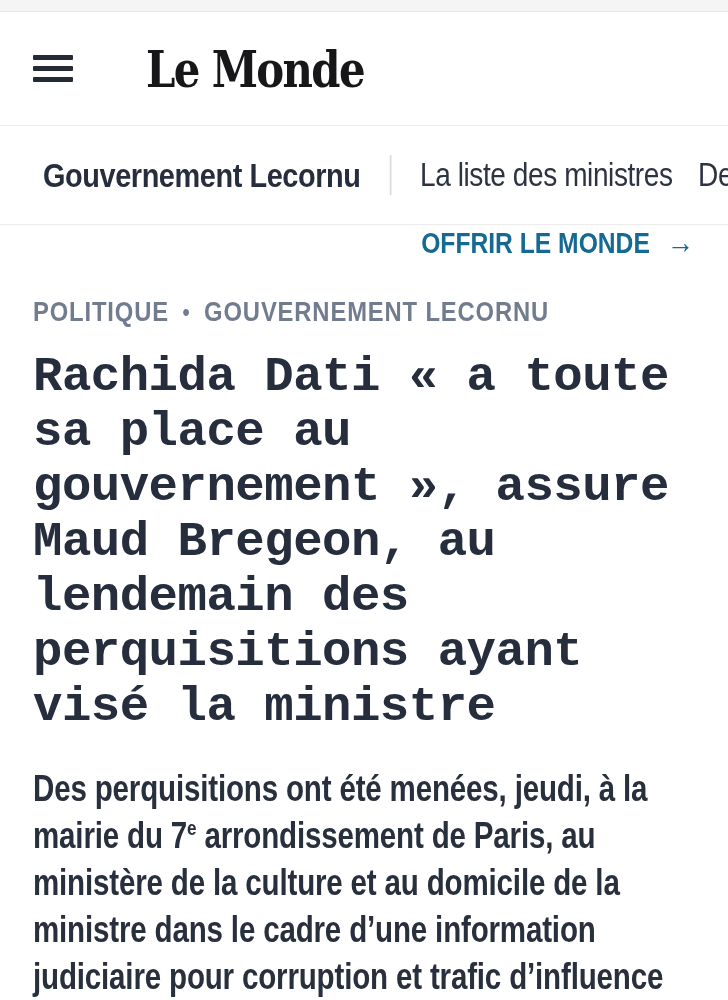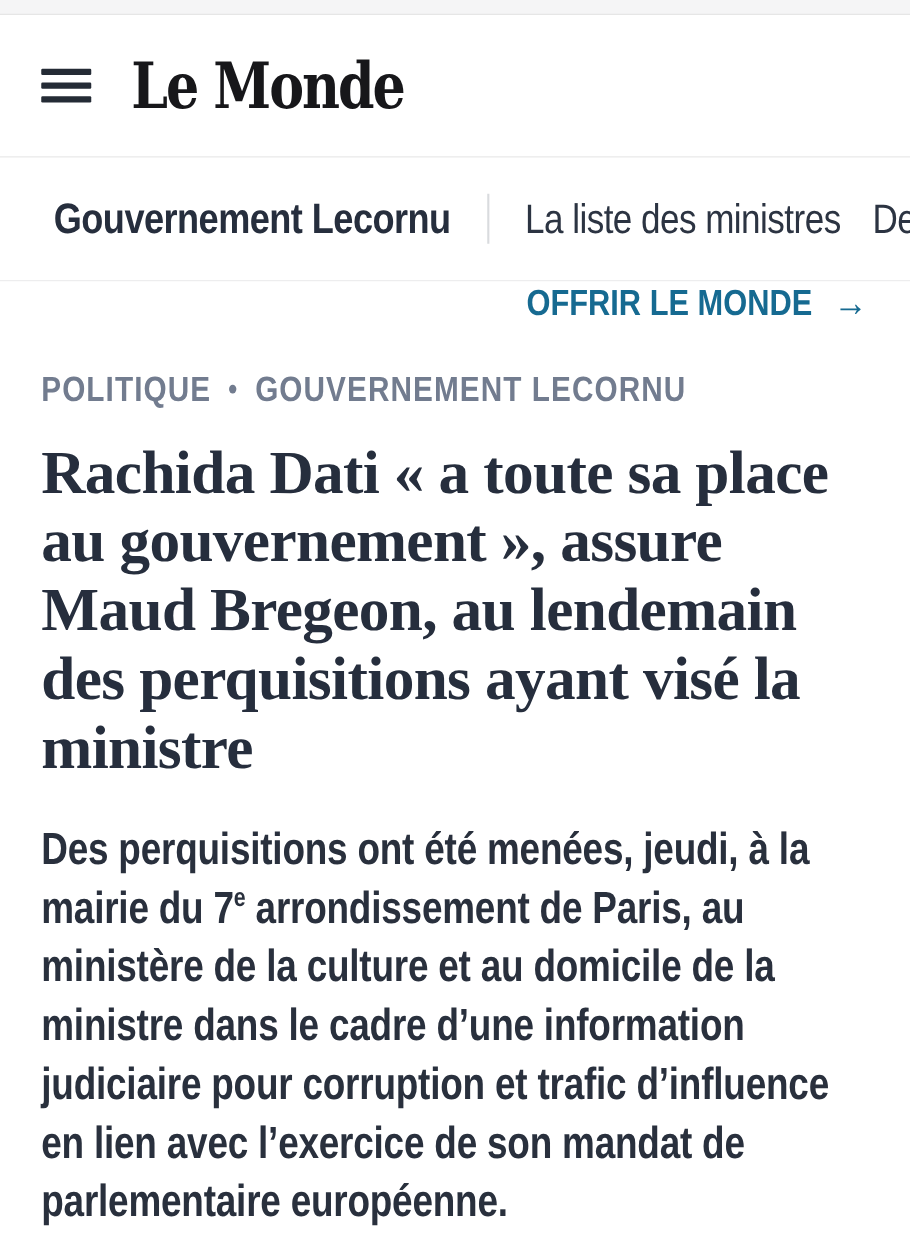--- a/index.html
+++ b/index.html
@@ -5,21 +5,21 @@
   * { margin: 0; padding: 0; box-sizing: border-box; }
   html, body { width: 728px; height: 1000px; overflow: hidden; background: #ffffff; }
   body { font-family: "Liberation Sans", sans-serif; color: #262e3d; position: relative; }
 
   
   .top-strip { height: 12px; background: #f5f5f6; border-bottom: 1px solid #e6e6e6; }
 
   
   .site-header {
     height: 113px; display: flex; align-items: center;
-    padding: 0 36px 0 33px; background: #fff;
+    padding: 0 36px 0 33px; background: #fff; gap: 41px;
   }
   .menu-btn { width: 40px; display: flex; flex-direction: column; gap: 6px;
     background: none; border: none; cursor: pointer; padding: 0; }
   .menu-btn span { display: block; height: 5px; width: 40px; background: #242b35; border-radius: 1px; }
   .logo {
     margin-left: 32px;
     font-family: "DejaVu Serif", serif; font-weight: 700; font-size: 51px;
     letter-spacing: -2px; color: #17171a; white-space: nowrap;
     transform: scaleX(0.82); transform-origin: 0 50%;
     cursor: pointer;
@@ -60,21 +60,21 @@
   .category-row {
     margin-top: 34px; display: flex; align-items: center; white-space: nowrap;
     transform: scaleX(0.85); transform-origin: 0 50%;
     color: #727c8f; font-weight: 600; font-size: 28px; letter-spacing: 1px;
   }
   .category-row a { color: #727c8f; text-decoration: none; cursor: pointer; }
   .category-dot { margin: 0 16px; font-size: 24px; }
 
   .headline {
     margin-top: 22px; width: 648px;
-    font-family: Liberation Serif, serif; font-weight: 700;
+    font-family: Liberation Mono, monospace; font-weight: 700;
     font-size: 49px; line-height: 55px; letter-spacing: -0.5px; color: #262e3d;
   }
 
   .standfirst {
     margin-top: 30px; width: 810px;
     transform: scaleX(0.82); transform-origin: 0 0;
     font-weight: 700; font-size: 36px; line-height: 47px;
     letter-spacing: -0.2px; color: #29303d;
   }
   .standfirst sup { font-size: 58%; line-height: 0; vertical-align: super; }

